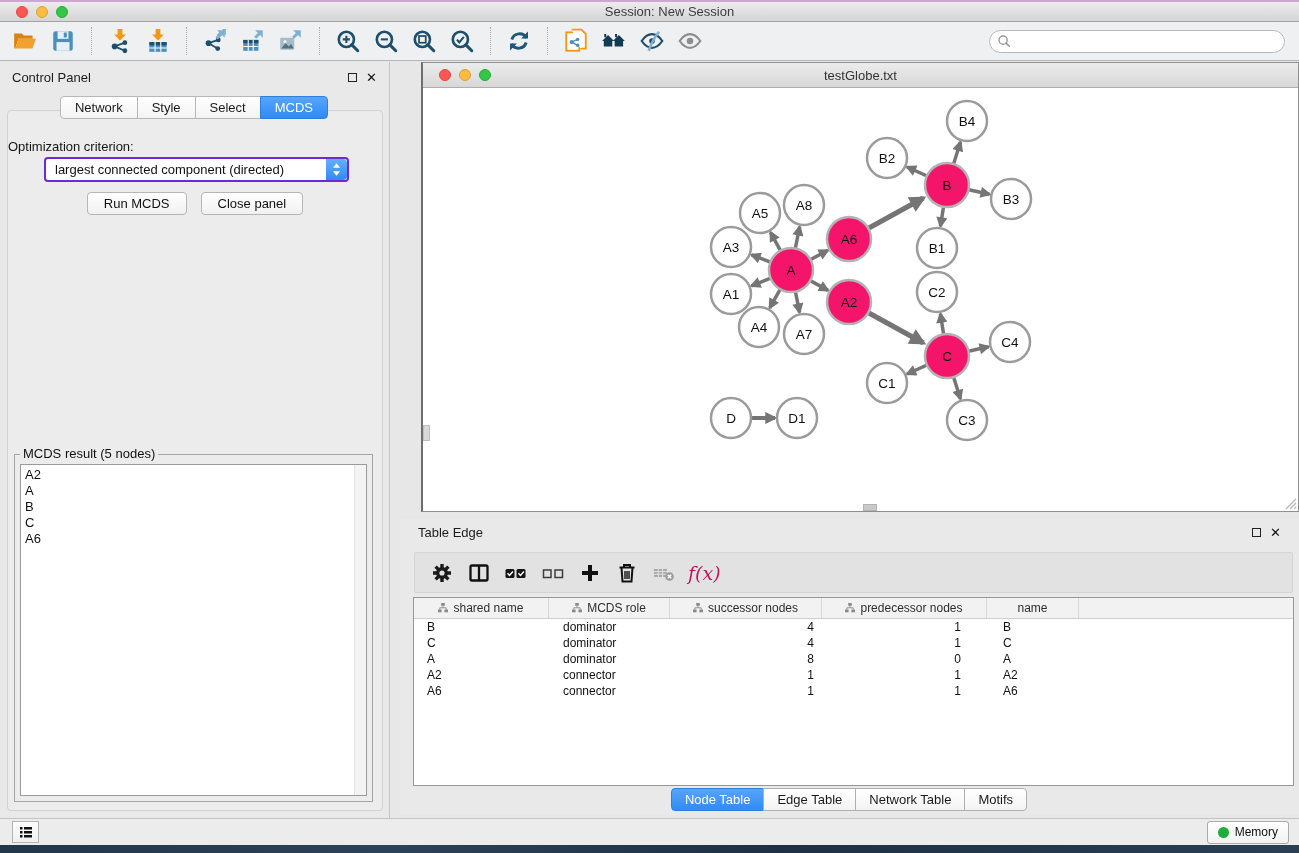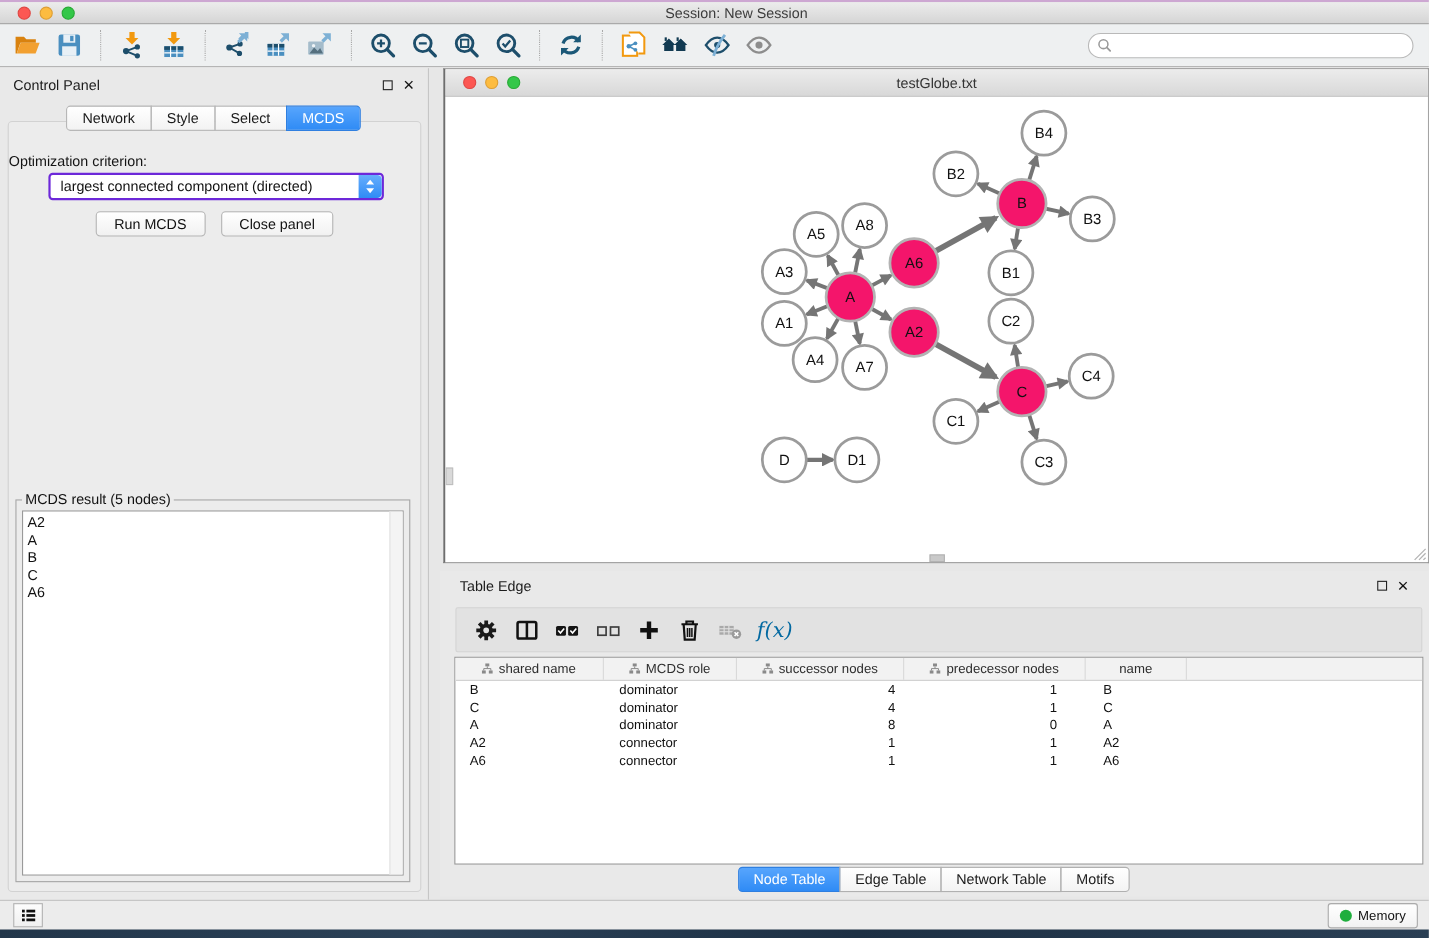--- a/index.html
+++ b/index.html
@@ -61,40 +61,40 @@
   .group-title { position:absolute; top:-9px; left:5px; background:#ececec; padding:0 3px; font-size:13px; color:#111; }
   .result-list { position:absolute; left:5px; right:5px; top:9px; bottom:5px; background:#fff; border:1px solid #9a9a9a;
                  font-size:13px; color:#111; padding:2px 0 0 4px; position:absolute; }
   .result-scroll { position:absolute; right:0; top:0; bottom:0; width:12px; background:#f4f4f4; border-left:1px solid #e2e2e2; }
   .result-item { line-height:16px; }
 
   
   .right-area { position:absolute; left:400px; top:0; right:0; height:756px; }
 
   
-  .net-window { position:absolute; left:3px; top:0; right:0; height:450px; background:#fff;
+  .net-window { position:absolute; left:21px; top:0; right:0; height:450px; background:#fff;
                 border:1px solid #8f8f8f; border-left:2px solid #6e6e6e; }
   .net-titlebar { height:25px; background:linear-gradient(#ececec,#d8d8d8); border-bottom:1px solid #aeaeae;
                   display:flex; align-items:center; position:relative; }
   .net-titlebar .title { position:absolute; left:0; right:0; text-align:center; font-size:13px; color:#333; }
   .net-canvas { position:absolute; left:0; right:0; top:25px; bottom:0; background:#fff; overflow:hidden; }
   .net-canvas svg.graph { position:absolute; left:0; top:0; }
   .scroll-left { position:absolute; left:0; top:337px; width:7px; height:16px; background:#d9d9d9; border:1px solid #bfbfbf; }
   .scroll-bottom { position:absolute; left:440px; bottom:0; width:14px; height:7px; background:#c9c9c9; border:1px solid #b3b3b3; }
   .resize-grip { position:absolute; right:1px; bottom:1px; width:12px; height:12px; }
 
   
   .table-panel { position:absolute; left:0; top:457px; right:0; height:296px; background:#e9e9e9; }
   .tp-header { height:27px; display:flex; align-items:center; padding:0 18px 0 18px; }
   .tp-header .tp-title { font-size:13px; color:#1c1c1c; }
   .tp-toolbar { position:absolute; left:14px; right:6px; top:33px; height:41px; background:#e2e2e2;
                 border:1px solid #d4d4d4; border-radius:2px; display:flex; align-items:center; padding-left:8px; }
   .tpi { width:37px; height:32px; display:flex; align-items:center; justify-content:center; }
   .tpi svg { width:24px; height:24px; }
-  .fx-label { font-size:19px; font-style:italic; font-family:"DejaVu Serif",serif; color:#0369a1; margin-left:6px; }
+  .fx-label { font-size:19px; font-style:italic; font-family:"DejaVu Serif",serif; color:#be185d; margin-left:6px; }
   .data-table { position:absolute; left:13px; right:5px; top:78px; height:189px; background:#fff; border:1px solid #979797; overflow:hidden; }
   .dt-head { display:flex; height:21px; background:#f2f2f2; border-bottom:1px solid #cfcfcf; }
   .dt-hcell { display:flex; align-items:center; justify-content:center; gap:5px; font-size:12px; color:#2e2e2e;
               border-right:1px solid #d9d9d9; overflow:hidden; }
   .dt-row { display:flex; height:16px; align-items:center; }
   .dt-cell { font-size:12px; color:#111; overflow:hidden; white-space:nowrap; }
   .c0 { width:135px; padding-left:13px; }
   .c1 { width:121px; padding-left:14px; }
   .c2 { width:152px; text-align:right; padding-right:8px; }
   .c3 { width:165px; text-align:right; padding-right:26px; }

